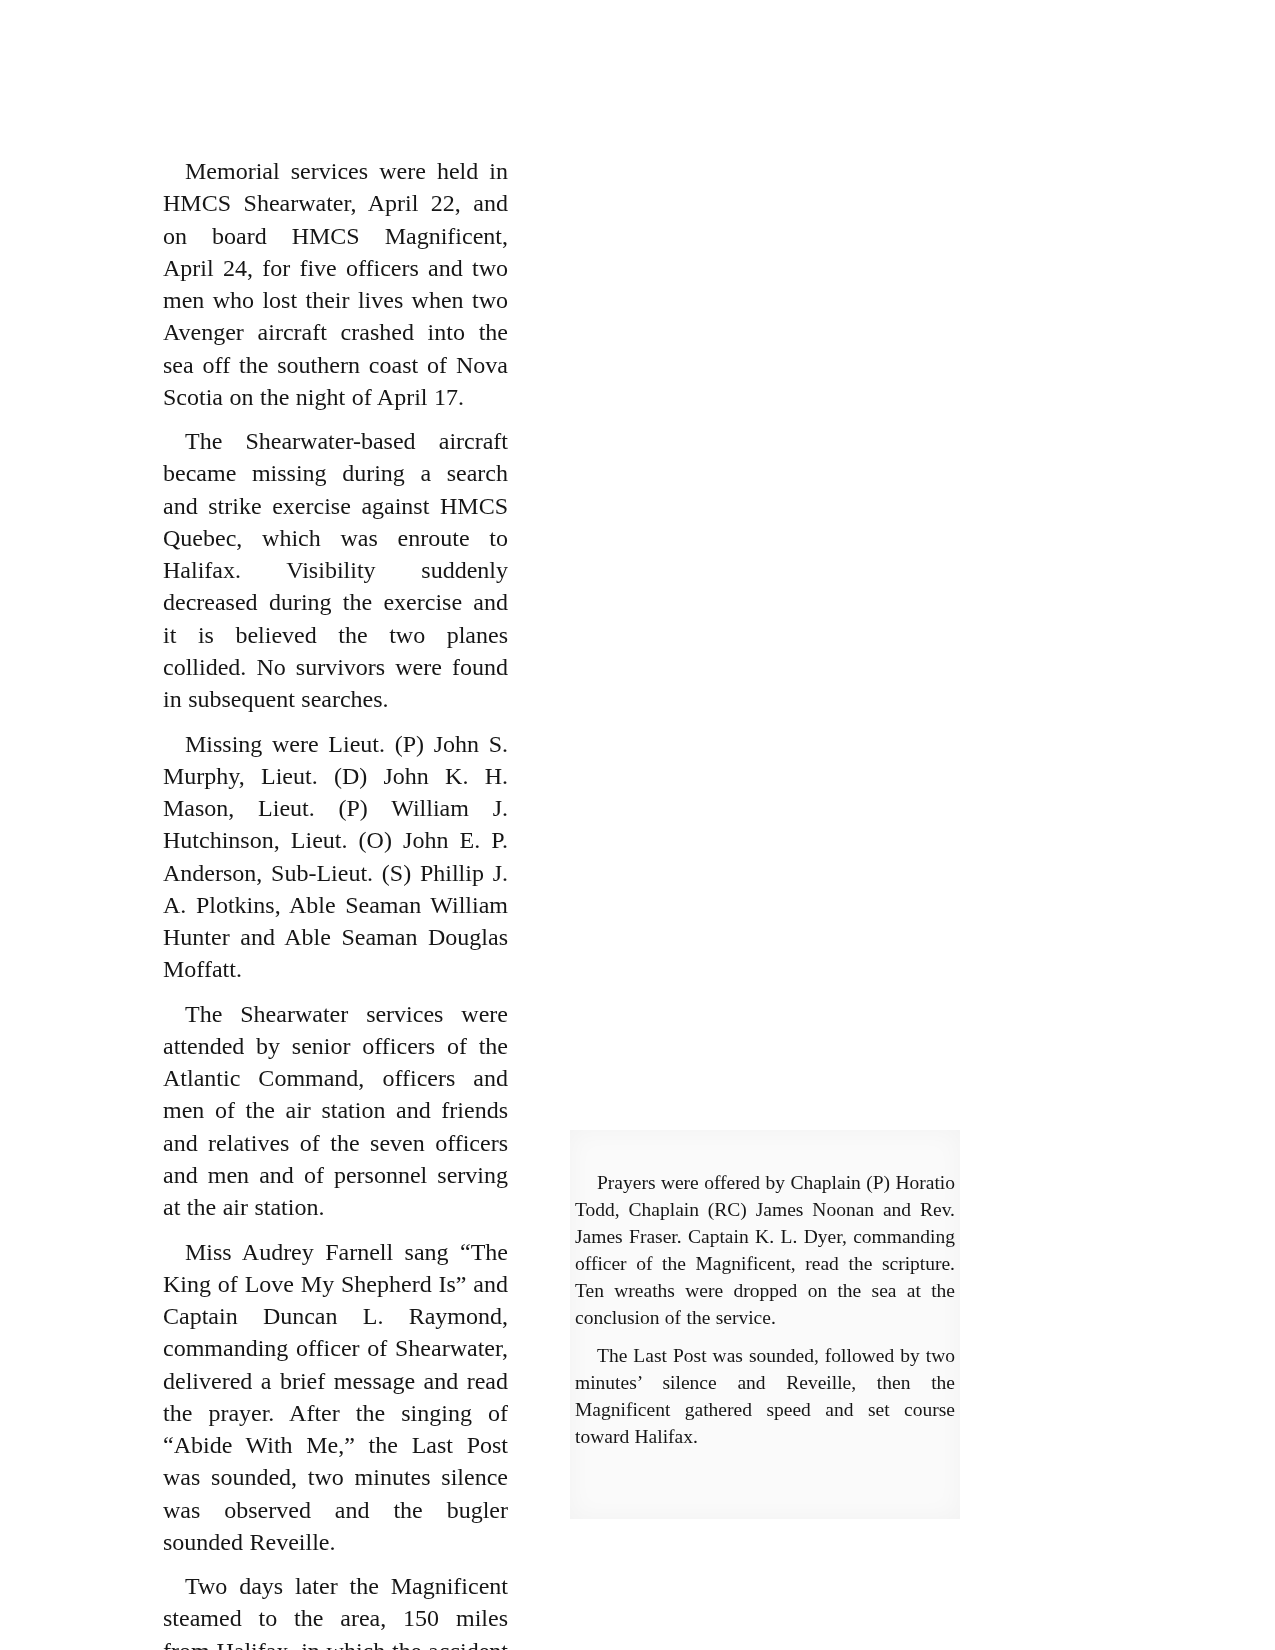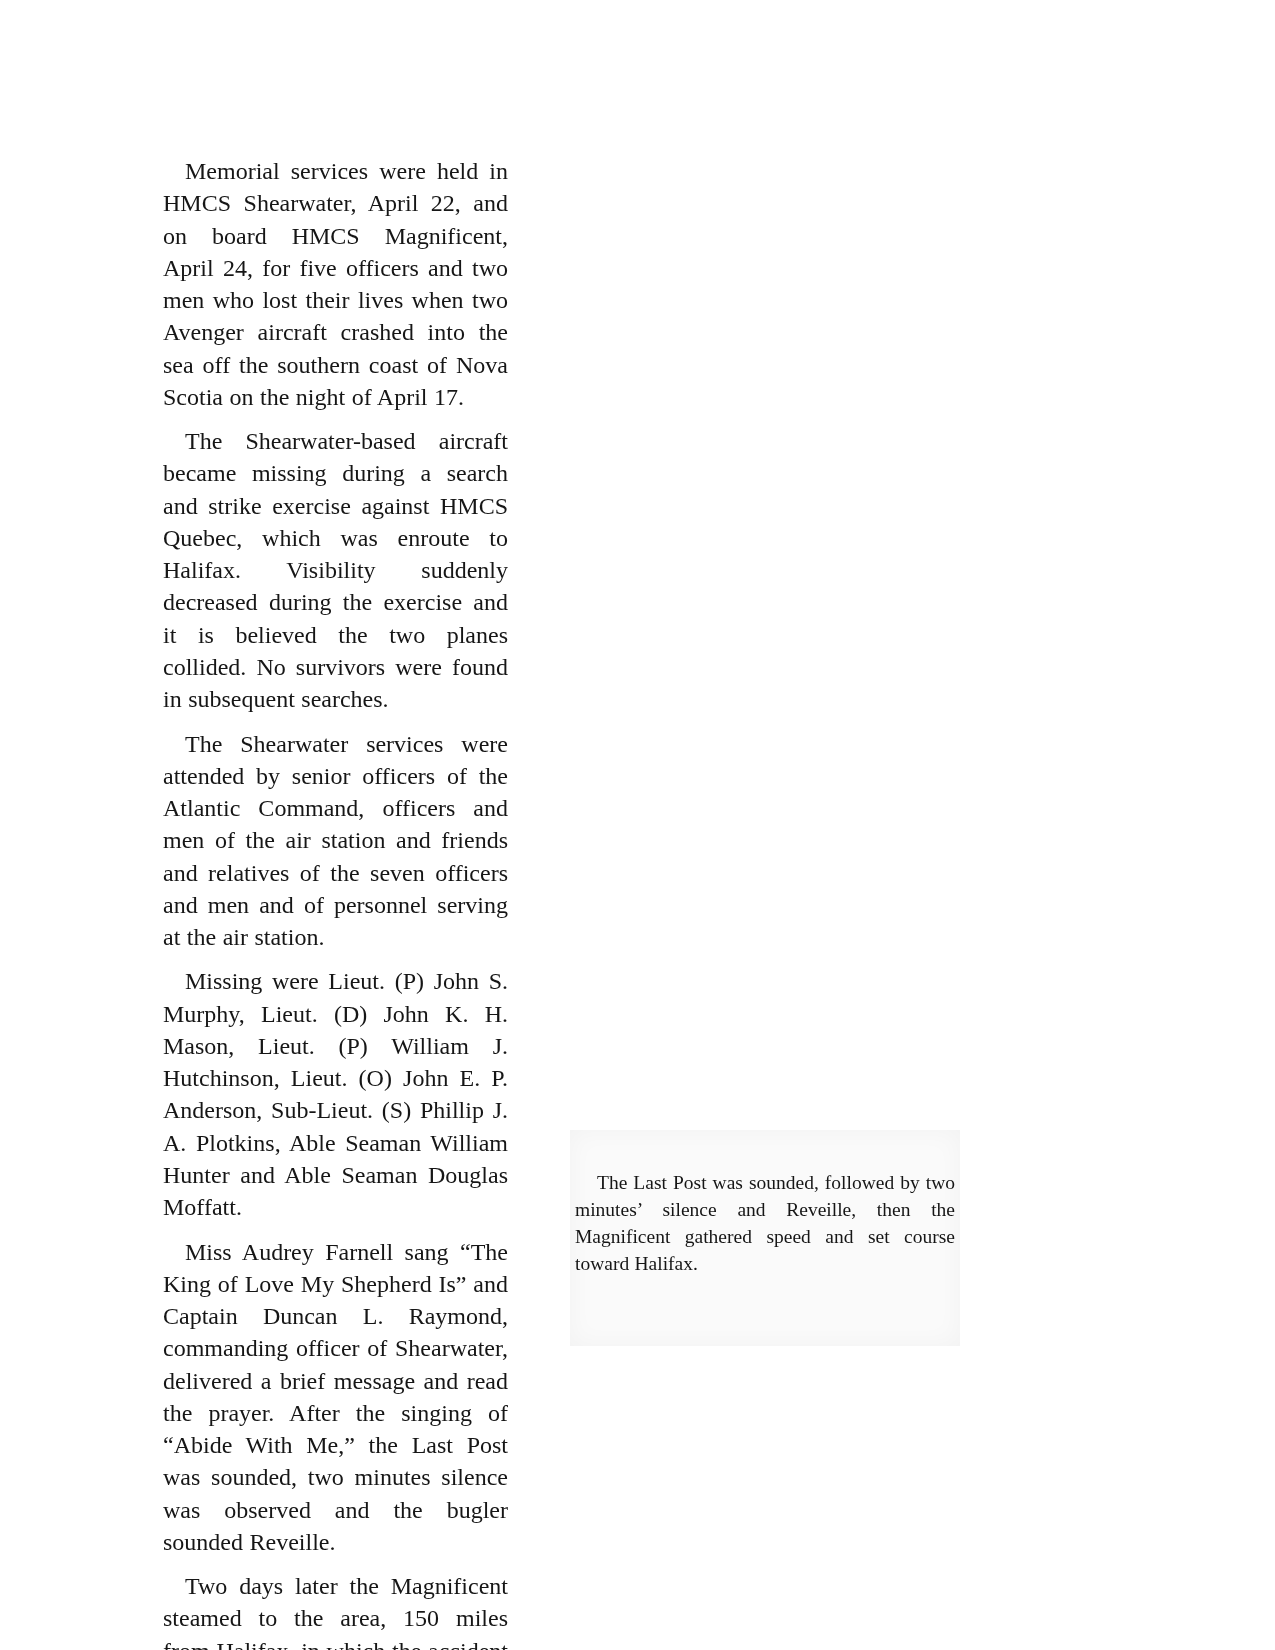--- a/index.html
+++ b/index.html
@@ -95,27 +95,28 @@
 <body>
 
 <div id="page">
 
   <div id="left-column">
 
 
     <div class="col-text">
       <p>Memorial services were held in HMCS Shearwater, April 22, and on board HMCS Magnificent, April 24, for five officers and two men who lost their lives when two Avenger aircraft crashed into the sea off the southern coast of Nova Scotia on the night of April 17.</p>
       <p>The Shearwater-based aircraft became missing during a search and strike exercise against HMCS Quebec, which was enroute to Halifax. Visibility suddenly decreased during the exercise and it is believed the two planes collided. No survivors were found in subsequent searches.</p>
+      <p>Missing were Lieut. (P) John S. Murphy, Lieut. (D) John K. H. Mason, Lieut. (P) William J. Hutchinson, Lieut. (O) John E. P. Anderson, Sub-Lieut. (S) Phillip J. A. Plotkins, Able Seaman William Hunter and Able Seaman Douglas Moffatt.</p>
       <p>The Shearwater services were attended by senior officers of the Atlantic Command, officers and men of the air station and friends and relatives of the seven officers and men and of personnel serving at the air station.</p>
-      <p>Missing were Lieut. (P) John S. Murphy, Lieut. (D) John K. H. Mason, Lieut. (P) William J. Hutchinson, Lieut. (O) John E. P. Anderson, Sub-Lieut. (S) Phillip J. A. Plotkins, Able Seaman William Hunter and Able Seaman Douglas Moffatt.</p>
       <p>Miss Audrey Farnell sang “The King of Love My Shepherd Is” and Captain Duncan L. Raymond, commanding officer of Shearwater, delivered a brief message and read the prayer. After the singing of “Abide With Me,” the Last Post was sounded, two minutes silence was observed and the bugler sounded Reveille.</p>
       <p>Two days later the Magnificent steamed to the area, 150 miles from Halifax, in which the accident occurred. In the late afternoon, a small group of relatives, the carrier’s ship’s company and other officers and men from the Command gathered on the windswept flight deck for the memorial service.</p>
     </div>
 
   </div>
 
   <div id="right-column">
     <div class="col-text">
+      <p>Prayers were offered by Chaplain (P) Horatio Todd, Chaplain (RC) James Noonan and Rev. James Fraser. Captain K. L. Dyer, commanding officer of the Magnificent, read the scripture. Ten wreaths were dropped on the sea at the conclusion of the service.</p>
       <p class="tight">The Last Post was sounded, followed by two minutes’ silence and Reveille, then the Magnificent gathered speed and set course toward Halifax.</p>
     </div>
   </div>
 
 </div>
 
 </body></html>

